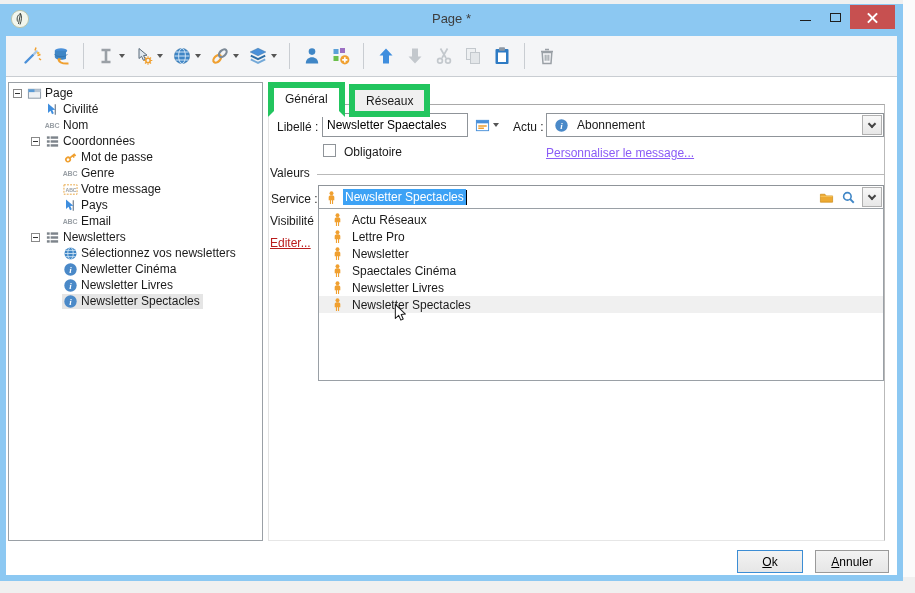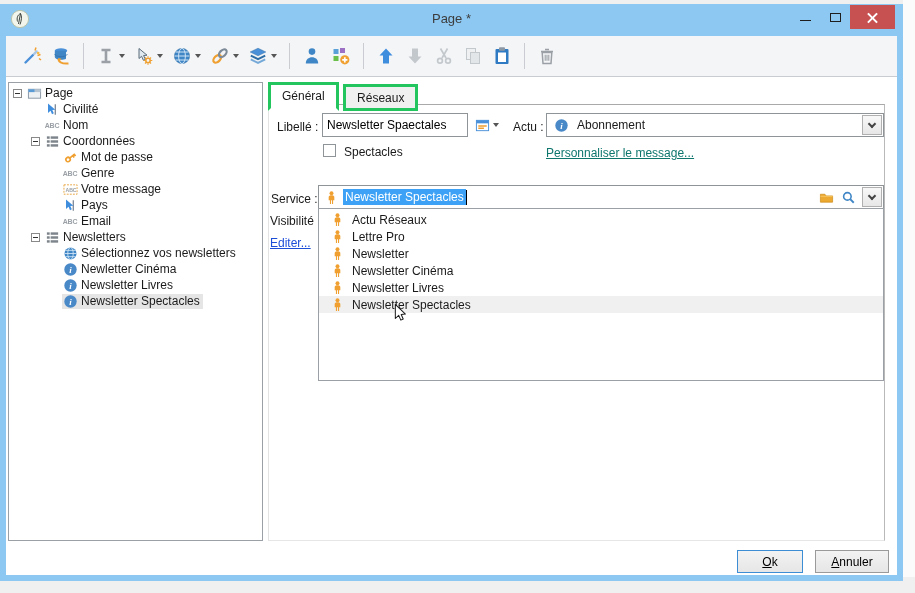--- a/index.html
+++ b/index.html
@@ -40,41 +40,41 @@
   .expander::after { content:""; position:absolute; left:1px; top:3px; width:5px; height:1px; background:#333; }
   .row-inner { display:inline-flex; align-items:center; height:15px; padding:0 3px 0 0; }
   .tree-row.selected .row-inner { background:#e5e5e5; }
   .ticon16 { width:16px; height:16px; display:inline-flex; align-items:center; justify-content:center; flex:none; }
   .ticon16 svg { width:15px; height:15px; display:block; }
   .tlabel { margin-left:3px; }
   .txticon { font-weight:bold; font-size:7px; color:#9aa0a6; display:inline-block; width:16px; text-align:center; letter-spacing:-0.2px; }
 
   
   .tabs { position:absolute; left:262px; top:46px; z-index:3; }
-  .tab { display:inline-block; vertical-align:bottom; padding:4px 11px 3px; border:3px solid #22c55e; background:#f0f0f0; margin-right:1px; }
+  .tab { display:inline-block; vertical-align:bottom; padding:4px 11px 3px; border:6px solid #22c55e; background:#f0f0f0; margin-right:1px; }
   .tab.active { background:#fff; border-bottom-color:#fff; padding-bottom:5px; }
   .tabpage { position:absolute; left:262px; top:68px; width:617px; height:437px; background:#fff; border-top:1px solid #a9a9a9; border-right:1px solid #b9b9b9; border-left:1px solid #e3e3e3; border-bottom:1px solid #e6e6e6; z-index:1; }
 
   .lbl { position:absolute; white-space:nowrap; z-index:2; }
   .txt { position:absolute; border:1px solid #8f9499; font-family:"Liberation Sans",sans-serif; font-size:12px; padding:0 4px; z-index:2; }
   .iconbtn { position:absolute; z-index:2; display:flex; align-items:center; }
 
   .combo { position:absolute; background:#fff; border:1px solid #8f9499; display:flex; align-items:center; z-index:2; }
   .combo-btn { position:absolute; right:1px; top:1px; bottom:1px; width:20px; background:linear-gradient(#f8f8f8,#e7e7e7); border:1px solid #b0b0b0; display:flex; align-items:center; justify-content:center; }
   .chev { width:6px; height:6px; border-right:2px solid #444; border-bottom:2px solid #444; transform:rotate(45deg); margin-top:-3px; }
   .combo-text { margin-left:8px; }
   .sel-highlight { background:#3da2f5; color:#fff; padding:1px 2px; margin-left:4px; }
   .caret-bar { width:1px; height:15px; background:#000; }
   .svc-folder { position:absolute; right:49px; top:3px; }
   .svc-search { position:absolute; right:27px; top:3px; }
 
   .checkbox { position:absolute; width:13px; height:13px; border:1px solid #8f9499; background:#fff; z-index:2; }
   .link { position:absolute; text-decoration:underline; z-index:2; }
-  .link.disabled { color:#0f766e; }
-  .link.primary { color:#1d4ed8; }
+  .link.disabled { color:#8b5cf6; }
+  .link.primary { color:#b91c1c; }
   .section { position:absolute; display:flex; align-items:center; z-index:2; }
   .section .rule { flex:1; height:1px; background:#b9b9b9; margin-left:7px; margin-top:2px; }
 
   .dropdown { position:absolute; left:312px; top:172px; width:566px; height:173px; background:#fff; border:1px solid #9aa0a6; z-index:5; padding-top:2px; }
   .dd-item { height:17px; display:flex; align-items:center; padding-left:10px; gap:7px; white-space:nowrap; }
   .dd-item.hover { background:#f0f0f0; }
 
   .mouse { position:absolute; left:382px; top:266px; width:22px; height:22px; z-index:9; }
   .mouse svg { width:22px; height:22px; }
 
@@ -488,23 +488,27 @@
               <text x="8" y="11.8" text-anchor="middle" font-size="9.5" font-weight="bold" font-style="italic" font-family="Liberation Serif, serif" fill="#fff">i</text>
             </svg>
           </span>
         <span class="combo-text">Abonnement</span>
         <span class="combo-btn">
             <span class="chev"></span>
           </span>
       </div>
 
       <span class="checkbox" style="left:317px; top:108px;"></span>
-      <div class="lbl" style="left:338px; top:109px;">Spectacles</div>
+      <div class="lbl" style="left:338px; top:109px;">Obligatoire</div>
       <div class="link disabled" style="left:540px; top:110px;">Personnaliser le message...</div>
 
+      <div class="section" style="left:264px; top:130px; width:614px;">
+        <span>Valeurs</span>
+        <span class="rule"></span>
+      </div>
 
       <div class="lbl" style="left:265px; top:156px;">Service :</div>
       <div class="combo" style="left:312px; top:149px; width:566px; height:24px;">
         <span class="ticon16" style="margin-left:4px;">
             <svg viewBox="0 0 16 16">
               <circle cx="8" cy="3.4" r="2.1" fill="#f0a030"></circle>
               <path d="M5 7.5 c0 -1.2 1.3 -1.9 3 -1.9 s3 0.7 3 1.9 v3.4 h-1.3 v4 h-1.2 v-4 h-1 v4 H6.3 v-4 H5 Z" fill="#f0a030"></path>
             </svg>
           </span>
         <span class="sel-highlight">Newsletter Spectacles</span>
@@ -561,21 +565,21 @@
             <span>Newsletter</span>
           </div>
 
           <div class="dd-item">
             <span class="ticon16">
               <svg viewBox="0 0 16 16">
                 <circle cx="8" cy="3.4" r="2.1" fill="#f0a030"></circle>
                 <path d="M5 7.5 c0 -1.2 1.3 -1.9 3 -1.9 s3 0.7 3 1.9 v3.4 h-1.3 v4 h-1.2 v-4 h-1 v4 H6.3 v-4 H5 Z" fill="#f0a030"></path>
               </svg>
             </span>
-            <span>Newsletter Cinéma</span>
+            <span>Spaectales Cinéma</span>
           </div>
 
           <div class="dd-item">
             <span class="ticon16">
               <svg viewBox="0 0 16 16">
                 <circle cx="8" cy="3.4" r="2.1" fill="#f0a030"></circle>
                 <path d="M5 7.5 c0 -1.2 1.3 -1.9 3 -1.9 s3 0.7 3 1.9 v3.4 h-1.3 v4 h-1.2 v-4 h-1 v4 H6.3 v-4 H5 Z" fill="#f0a030"></path>
               </svg>
             </span>
             <span>Newsletter Livres</span>

